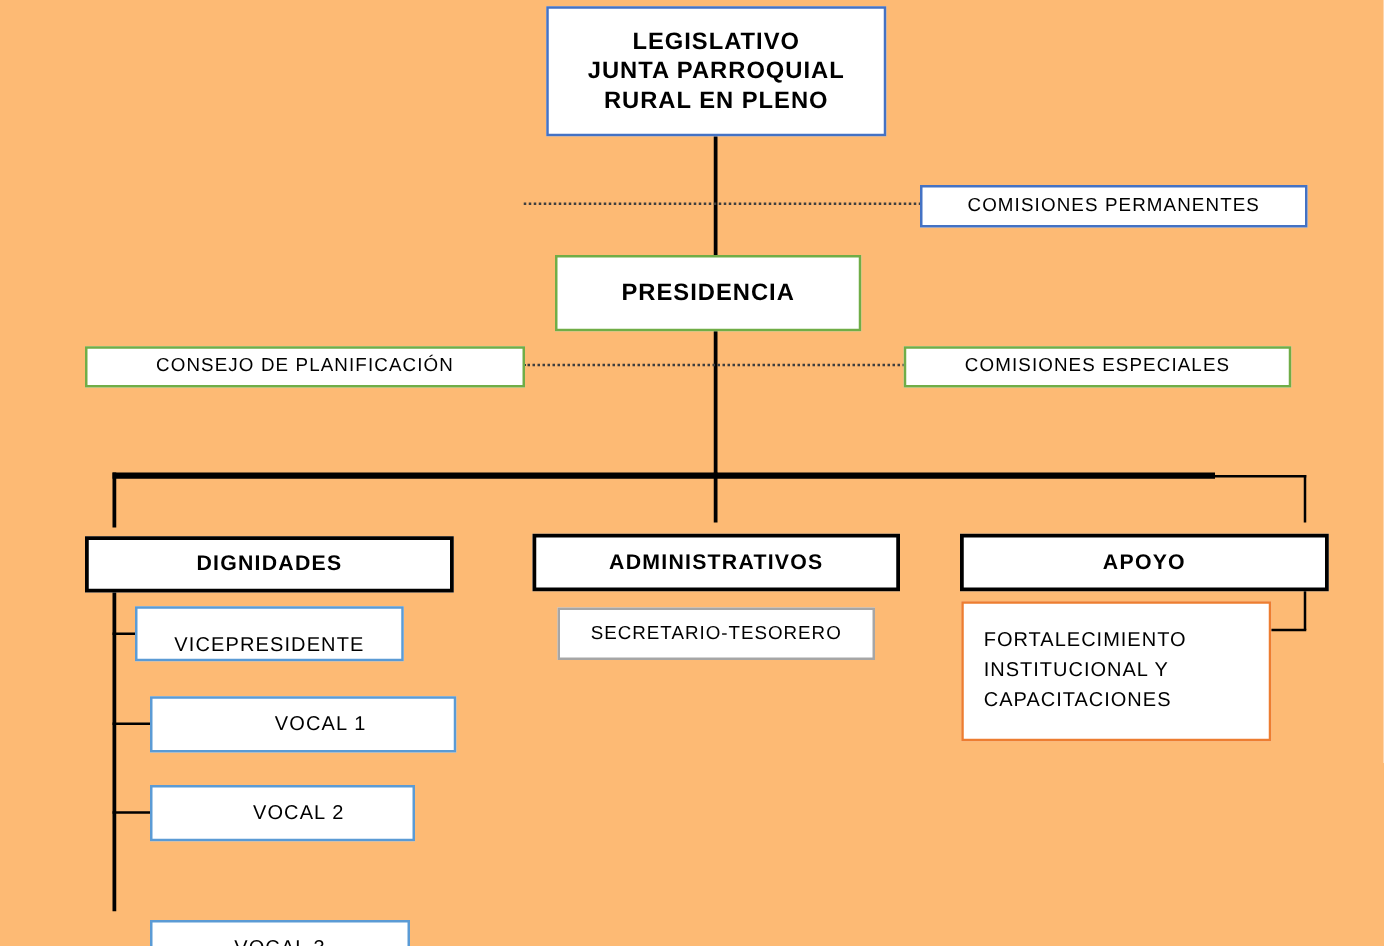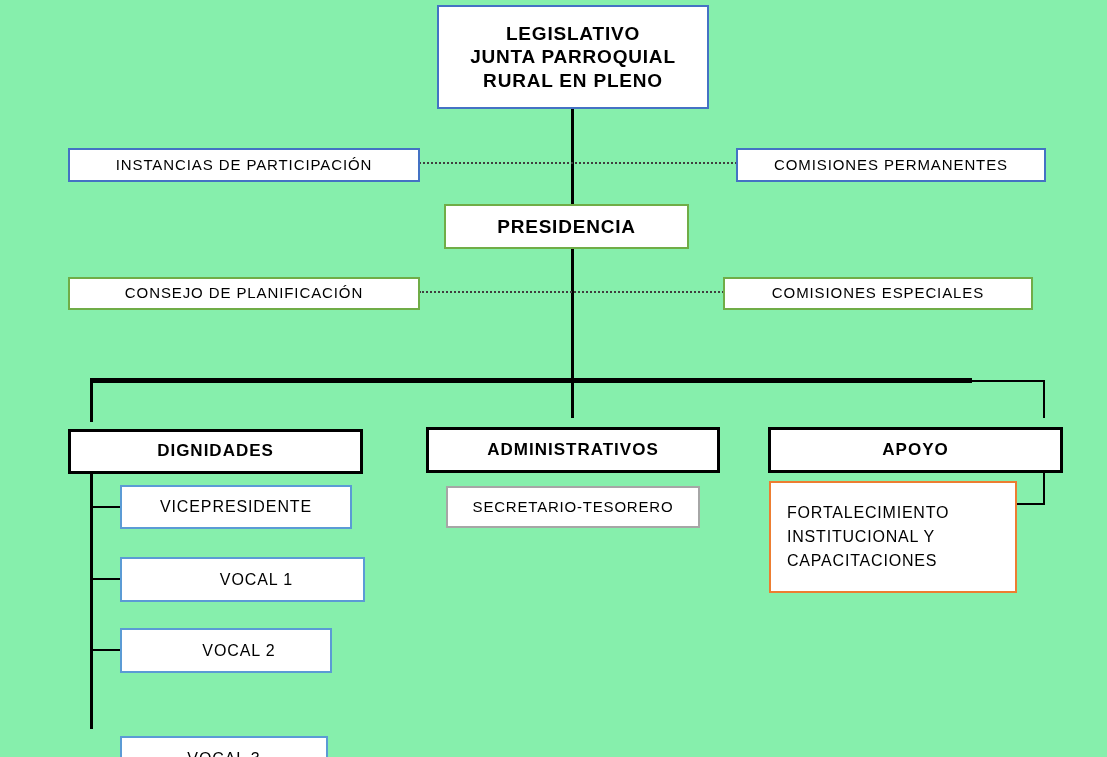--- a/index.html
+++ b/index.html
@@ -9,21 +9,21 @@
     background: #ffffff;
   }
   body {
     font-family: "Liberation Sans", sans-serif;
     -webkit-font-smoothing: antialiased;
   }
   #chart {
     position: relative;
     width: 1107px;
     height: 757px;
-    background: #86efac;
+    background: #fdba74;
     overflow: hidden;
   }
 
   
   .node {
     position: absolute;
     box-sizing: border-box;
     background: #ffffff;
     display: flex;
     align-items: center;
@@ -145,29 +145,26 @@
 
   <div class="conn" style="left:1043px; top:461px; width:2px; height:43px;"></div>
   <div class="conn" style="left:1015px; top:503px; width:30px; height:2px;"></div>
 
   <div class="node node--legislativo" style="left:437px; top:5px; width:272px; height:104px;">
     <span class="label">LEGISLATIVO
 JUNTA PARROQUIAL
 RURAL EN PLENO</span>
   </div>
 
-  <div class="node node--blue" style="left:68px; top:148px; width:352px; height:34px;">
-    <span class="label">INSTANCIAS  DE  PARTICIPACIÓN</span>
-  </div>
 
   <div class="node node--blue" style="left:736px; top:148px; width:310px; height:34px;">
     <span class="label">COMISIONES  PERMANENTES</span>
   </div>
 
-  <div class="node node--presidencia" style="left:444px; top:204px; width:245px; height:45px;">
+  <div class="node node--presidencia" style="left:444px; top:204px; width:245px; height:61px;">
     <span class="label">PRESIDENCIA</span>
   </div>
 
   <div class="node node--green" style="left:68px; top:277px; width:352px; height:33px;">
     <span class="label">CONSEJO DE PLANIFICACIÓN</span>
   </div>
 
   <div class="node node--green" style="left:723px; top:277px; width:310px; height:33px;">
     <span class="label">COMISIONES  ESPECIALES</span>
   </div>
@@ -177,21 +174,21 @@
   </div>
 
   <div class="node node--black" style="left:426px; top:415px; width:294px; height:46px;">
     <span class="label">ADMINISTRATIVOS</span>
   </div>
 
   <div class="node node--black" style="left:768px; top:415px; width:295px; height:46px;">
     <span class="label">APOYO</span>
   </div>
 
-  <div class="node node--lightblue" style="left:120px; top:485px; width:232px; height:44px;">
+  <div class="node node--lightblue" style="left:108px; top:485px; width:215px; height:44px;align-items:flex-end;">
     <span class="label">VICEPRESIDENTE</span>
   </div>
 
   <div class="node node--lightblue" style="left:120px; top:557px; width:245px; height:45px;padding-left:28px;">
     <span class="label">VOCAL 1</span>
   </div>
 
   <div class="node node--lightblue" style="left:120px; top:628px; width:212px; height:45px;padding-left:26px;">
     <span class="label">VOCAL 2</span>
   </div>

